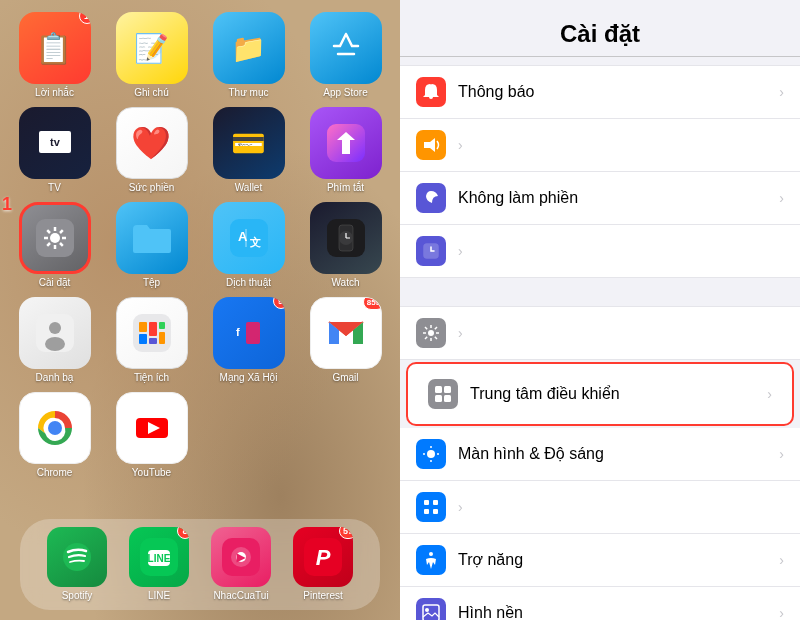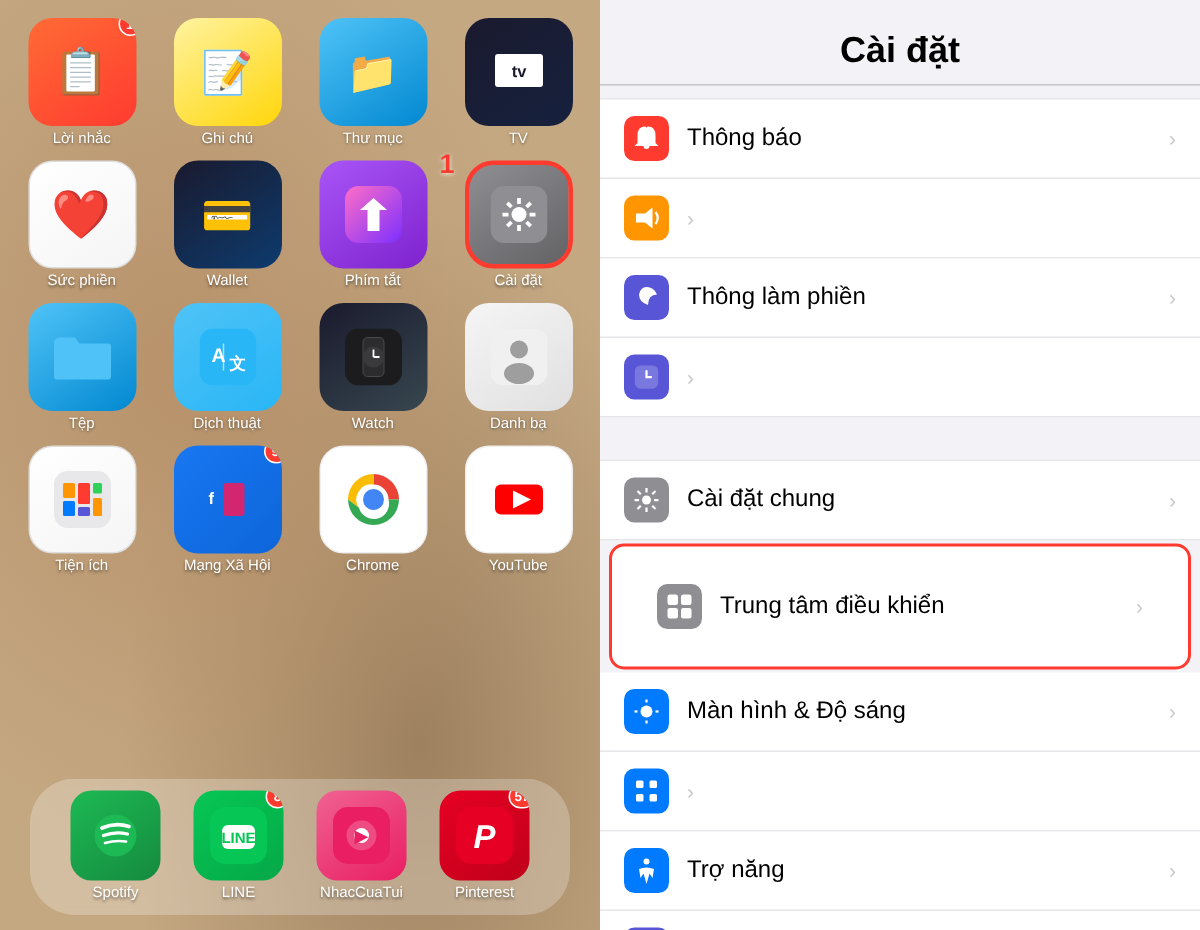--- a/index.html
+++ b/index.html
@@ -238,20 +238,28 @@
         <span style="font-size:28px; color:#5d4037;">📝</span>
       </div>
       <span class="app-label">Ghi chú</span>
     </div>
     <div class="app-item">
       <div class="app-icon icon-files">
         <span style="font-size:28px;">📁</span>
       </div>
       <span class="app-label">Thư mục</span>
     </div>
+    <div class="app-item">
+      <div class="app-icon icon-appstore">
+        <svg width="40" height="40" viewBox="0 0 40 40">
+            <path d="M20 6 L14 18 L8 18 M20 6 L26 18 L32 18 M12 26 L28 26" stroke="white" stroke-width="2.5" fill="none" stroke-linecap="round"></path>
+          </svg>
+      </div>
+      <span class="app-label">App Store</span>
+    </div>
 
     <div class="app-item">
       <div class="app-icon icon-tv">
         <svg width="36" height="28" viewBox="0 0 36 28">
             <rect x="2" y="2" width="32" height="22" rx="2" fill="white"></rect>
             <text x="18" y="17" font-size="11" text-anchor="middle" fill="#1a1a2e" font-weight="bold">tv</text>
           </svg>
       </div>
       <span class="app-label">TV</span>
     </div>
@@ -366,20 +374,34 @@
         <svg width="38" height="38" viewBox="0 0 38 38">
             <text x="6" y="22" font-size="11" fill="white" font-weight="bold">f</text>
             <rect x="16" y="8" width="14" height="22" rx="2" fill="#e91e63" opacity="0.9"></rect>
           </svg>
         <span class="badge">9</span>
       </div>
       <span class="app-label">Mạng Xã Hội</span>
     </div>
 
     <div class="app-item">
+      <div class="app-icon" style="background:white; border:1px solid #eee; position:relative;">
+        <svg width="38" height="30" viewBox="0 0 38 30">
+            <rect width="38" height="30" rx="2" fill="white"></rect>
+            <path d="M2 4 L19 18 L36 4" stroke="#ea4335" stroke-width="2" fill="none"></path>
+            <path d="M2 4 L2 26 L12 26 L12 16 L19 22 L26 16 L26 26 L36 26 L36 4 L19 18 Z" fill="white"></path>
+            <path d="M2 4 L12 12 L12 26 L2 26 Z" fill="#4285f4"></path>
+            <path d="M36 4 L26 12 L26 26 L36 26 Z" fill="#34a853"></path>
+            <path d="M2 4 L19 18 L36 4" fill="#ea4335"></path>
+          </svg>
+        <span class="badge" style="font-size:8px; min-width:22px;">855</span>
+      </div>
+      <span class="app-label">Gmail</span>
+    </div>
+    <div class="app-item">
       <div class="app-icon" style="background:white; border:1px solid #eee;">
         <svg width="38" height="38" viewBox="0 0 38 38">
             <circle cx="19" cy="19" r="17" fill="white"></circle>
             <circle cx="19" cy="19" r="7" fill="#4285f4"></circle>
             <path d="M19 2 A17 17 0 0 1 36 19 L29 19 A10 10 0 0 0 19 9 Z" fill="#ea4335"></path>
             <path d="M2 19 A17 17 0 0 1 19 2 L19 9 A10 10 0 0 0 9.3 24.5 Z" fill="#fbbc04"></path>
             <path d="M36 19 A17 17 0 0 1 2 19 L9.3 24.5 A10 10 0 0 0 29 19 Z" fill="#34a853"></path>
             <circle cx="19" cy="19" r="5" fill="#4285f4"></circle>
           </svg>
       </div>
@@ -470,21 +492,21 @@
             </svg>
         </div>
         <span class="row-chevron">›</span>
       </div>
       <div class="settings-row">
         <div class="row-icon ic-dnd">
           <svg width="18" height="18" viewBox="0 0 18 18">
               <path d="M9 2 Q14 2 16 7 Q10 7 10 14 Q4 12 4 7 Q5 2 9 2Z" fill="white"></path>
             </svg>
         </div>
-        <span class="row-label">Thông làm phiền</span>
+        <span class="row-label">Không làm phiền</span>
         <span class="row-chevron">›</span>
       </div>
       <div class="settings-row">
         <div class="row-icon ic-screen-time">
           <svg width="18" height="18" viewBox="0 0 18 18">
               <rect x="2" y="2" width="14" height="14" rx="3" fill="white" opacity="0.2" stroke="white" stroke-width="1.5"></rect>
               <path d="M9 5 L9 9 L12 9" stroke="white" stroke-width="1.5" fill="none" stroke-linecap="round"></path>
             </svg>
         </div>
         <span class="row-chevron">›</span>
@@ -502,26 +524,25 @@
                 <line x1="9" y1="14" x2="9" y2="17"></line>
                 <line x1="1" y1="9" x2="4" y2="9"></line>
                 <line x1="14" y1="9" x2="17" y2="9"></line>
                 <line x1="3" y1="3" x2="5.2" y2="5.2"></line>
                 <line x1="12.8" y1="12.8" x2="15" y2="15"></line>
                 <line x1="15" y1="3" x2="12.8" y2="5.2"></line>
                 <line x1="5.2" y1="12.8" x2="3" y2="15"></line>
               </g>
             </svg>
         </div>
-        <span class="row-label">Cài đặt chung</span>
         <span class="row-chevron">›</span>
       </div>
 
       <div style="position:relative; background:white; border: 2.5px solid #ff3b30; border-radius:10px; margin: 2px 6px;">
-        <div class="settings-row" style="border:none; margin:14px; border-radius:8px;">
+        <div class="settings-row" style="border:none; margin:4px; border-radius:8px;">
           <div class="row-icon ic-control">
             <svg width="18" height="18" viewBox="0 0 18 18">
                 <rect x="1" y="1" width="7" height="7" rx="1.5" fill="white"></rect>
                 <rect x="10" y="1" width="7" height="7" rx="1.5" fill="white"></rect>
                 <rect x="1" y="10" width="7" height="7" rx="1.5" fill="white"></rect>
                 <rect x="10" y="10" width="7" height="7" rx="1.5" fill="white"></rect>
               </svg>
           </div>
           <span class="row-label">Trung tâm điều khiển</span>
           <span class="row-chevron">›</span>

